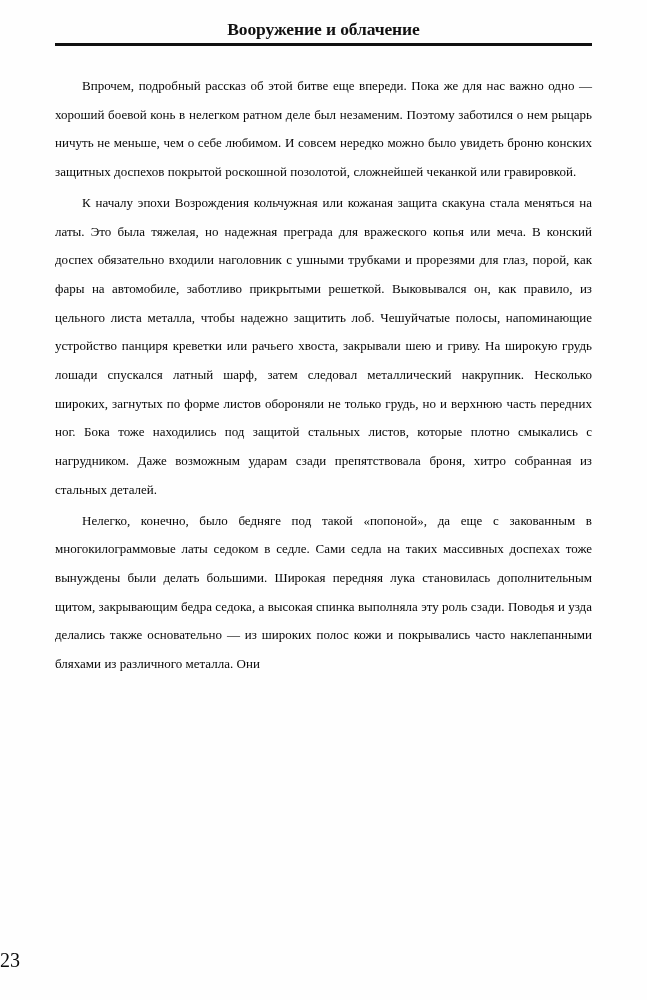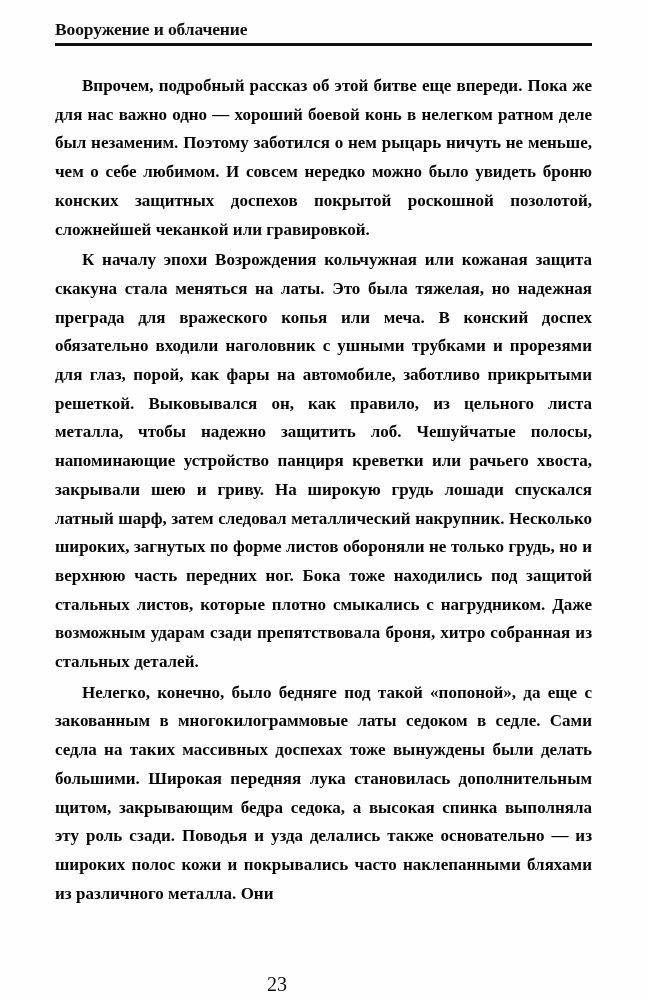--- a/index.html
+++ b/index.html
@@ -23,21 +23,21 @@
     height: 1000px;
     background: #fefefe;
   }
   .header-area {
     position: absolute;
     left: 55px;
     top: 18px;
     width: 537px;
   }
   .running-head {
-    text-align: left;
+    text-align: center;
     font-weight: bold;
     font-size: 17.5px;
     letter-spacing: -0.1px;
     line-height: 22px;
     color: #111111;
     white-space: nowrap;
   }
   .header-rule {
     margin-top: 3px;
     width: 100%;
@@ -47,41 +47,38 @@
   .body-text {
     position: absolute;
     left: 55px;
     top: 72px;
     width: 537px;
   }
   .para {
     margin: 0;
     text-align: justify;
     text-justify: inter-word;
-    font-size: 17px;
+    font-size: 13px;
     line-height: 28.7px;
     text-indent: 27px;
     color: #060606;
     word-spacing: 0.1px;
     hyphens: manual;
-    font-weight: bold;
   }
   .para + .para {
     margin-top: 2px;
   }
   .folio {
     position: absolute;
     left: 0;
     top: 948px;
     width: 554px;
-    text-align: center;
     font-size: 20px;
     line-height: 24px;
     color: #0a0a0a;
-    margin-top: 24px;
   }
 </style>
 </head>
 <body>
 
 <div class="page">
 
   <div class="header-area">
     <div class="running-head">Вооружение и облачение</div>
     <div class="header-rule"></div>

